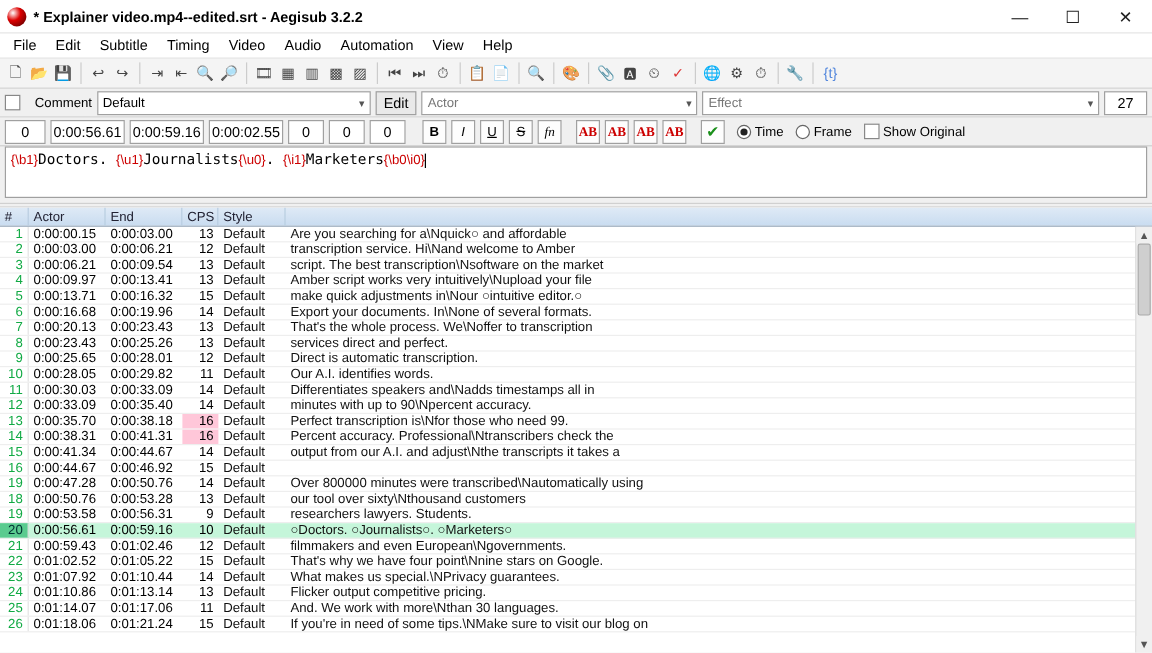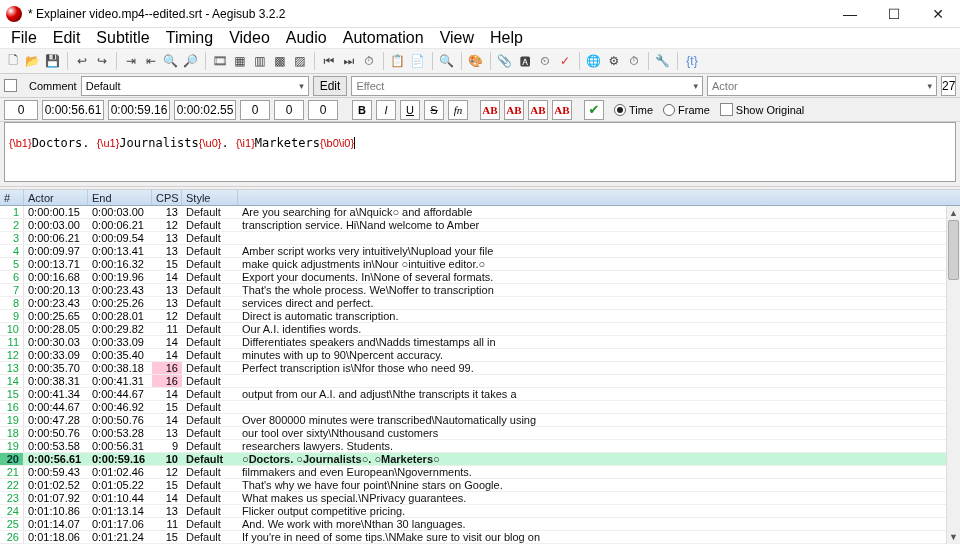--- a/index.html
+++ b/index.html
@@ -1,57 +1,57 @@
 <!DOCTYPE html>
 <html><head>
 <meta charset="utf-8">
 <style>
   * { box-sizing: border-box; margin: 0; padding: 0; font-family: "Segoe UI", Tahoma, sans-serif; font-size: 11px; }
   body { background: #f0f0f0; width: 960px; height: 544px; overflow: hidden; display: flex; flex-direction: column; }
   .titlebar { height: 28px; background: #fff; display: flex; align-items: center; padding-left: 6px; border-bottom: 1px solid #e0e0e0; }
   .titlebar .app-icon { width: 16px; height: 16px; border-radius: 50%; background: radial-gradient(circle at 30% 30%, #fff, #d00 40%, #400); margin-right: 6px; }
-  .titlebar .title { flex: 1; font-size: 12px; color: #000; }
+  .titlebar .title { flex: 1; font-size: 12px; color: #000; font-weight: bold; }
   .winbtn { width: 44px; height: 28px; display: flex; align-items: center; justify-content: center; font-size: 14px; color: #222; }
   .menubar { height: 20px; background: #fff; display: flex; align-items: center; gap: 2px; padding-left: 4px; }
-  .menubar span { padding: 2px 7px; font-size: 16px; color: #000; }
+  .menubar span { padding: 2px 7px; font-size: 12px; color: #000; }
   .toolbar { height: 26px; background: #f4f4f4; border-top: 1px solid #e8e8e8; border-bottom: 1px solid #cfcfcf; display: flex; align-items: center; padding: 0 4px; gap: 2px; }
   .tb { width: 18px; height: 18px; display: flex; align-items: center; justify-content: center; font-size: 12px; color: #444; border-radius: 2px; }
   .sep { width:1px; height:18px; background:#ccc; margin:0 3px; }
   .editrow { height: 24px; background: #f0f0f0; border-bottom:1px solid #cfcfcf; display: flex; align-items: center; padding: 2px 4px; gap: 4px; }
   .checkbox { width:13px; height:13px; border:1px solid #888; background:#fff; display:inline-block; vertical-align:middle;}
   .combo { height: 20px; border: 1px solid #a0a0a0; background: #fff; display: flex; align-items: center; padding: 0 4px; font-size: 12px; position:relative;}
   .combo::after{content:"▾"; position:absolute; right:4px; color:#555; font-size:9px;}
   .btnflat{height:20px; border:1px solid #a0a0a0; background:#e9e9e9; padding:0 6px; display:flex; align-items:center; font-size:12px;}
-  .layer-box{ width:15px; height:20px; border:1px solid #a0a0a0; background:#fff; text-align:center; line-height:18px; font-size:12px;}
+  .layer-box{ width:36px; height:20px; border:1px solid #a0a0a0; background:#fff; text-align:center; line-height:18px; font-size:12px;}
   .timerow{ height:24px; background:#f0f0f0; border-bottom:1px solid #cfcfcf; display:flex; align-items:center; padding:2px 4px; gap:4px;}
   .numfield{ width:30px; height:20px; border:1px solid #a0a0a0; background:#fff; text-align:center; line-height:18px; font-size:12px; color:#000;}
   .timefield{ width:62px; height:20px; border:1px solid #a0a0a0; background:#fff; text-align:center; line-height:18px; font-size:12px; color:#000;}
   .fmtbtn{ width:20px; height:20px; border:1px solid #a0a0a0; background:#fdfdfd; display:flex; align-items:center; justify-content:center; font-size:11px; font-family:"Times New Roman",serif;}
   .fmtbtn.red{color:#c00; font-weight:bold;}
   .commit{ width:20px;height:20px;border:1px solid #a0a0a0;background:#fdfdfd;display:flex;align-items:center;justify-content:center;color:#1a8f1a;font-size:13px;}
   .radio-dot{width:12px;height:12px;border:1px solid #666;border-radius:50%;display:inline-flex;align-items:center;justify-content:center;background:#fff;}
   .radio-dot.on::after{content:"";width:6px;height:6px;border-radius:50%;background:#222;}
   .radiolbl{font-size:12px; display:flex; align-items:center; gap:3px; margin-left:6px;}
-  .editbox{ border:1px solid #a0a0a0; background:#fff; margin:0 4px 4px 4px; height:60px; padding:13px 4px; font-size:12px; font-family:Consolas,monospace; overflow:hidden;}
+  .editbox{ border:1px solid #a0a0a0; background:#fff; margin:0 4px 4px 4px; height:43px; padding:3px 4px; font-size:12px; font-family:Consolas,monospace; overflow:hidden;}
   .editbox .r{color:#c00;} 
   .caret{border-right:1px solid #000; animation:blink 1s steps(1) infinite;}
   @keyframes blink{50%{border-color:transparent;}}
   .splitter{height:4px;background:#f0f0f0;border-top:1px solid #d0d0d0;border-bottom:1px solid #d0d0d0;}
   .grid-wrap{flex:1; overflow:hidden; position:relative; background:#fff;}
   .grid-head, .grid-row{ display:grid; grid-template-columns:24px 64px 64px 30px 56px 1fr; align-items:center; height:13px;}
   .grid-head{ background:linear-gradient(#dfeaf6,#c9dcf0); border-bottom:1px solid #9ab; height:16px; font-size:11px; color:#223; position:sticky; top:0;}
   .grid-head div{ padding:1px 4px; border-right:1px solid #b8cde0; height:100%; display:flex; align-items:center;}
   .grid-body{ overflow-y:auto; height:calc(100% - 16px);}
   .grid-row{ font-size:11px; color:#111; border-bottom:1px solid #eee;}
   .grid-row div{ padding:0 4px; white-space:nowrap; overflow:hidden; text-overflow:clip; height:100%; display:flex; align-items:center;}
   .grid-row .idx{ text-align:right; justify-content:flex-end; color:#1a4; border-right:1px solid #e4e4e4;}
   .grid-row .st,.grid-row .en{ color:#000;}
   .grid-row .cps{ color:#000; justify-content:flex-end;}
   .grid-row .cps.warn{ background:#ffc7d9;}
-  .grid-row.sel{ background:#c5f6da;font-weight:bold;}
+  .grid-row.sel{ background:#c5f6da;}
   .grid-row.sel .idx{ background:#5acb8f; color:#033;}
   .scrollbar-v{position:absolute;right:0;top:16px;bottom:0;width:14px;background:#f0f0f0;border-left:1px solid #ddd;}
   .scrollbar-v .thumb{position:absolute;left:1px;right:1px;top:0;height:60px;background:#cfcfcf;border:1px solid #aaa;border-radius:2px;}
   .scrollbar-v .arr{position:absolute;left:0;right:0;height:14px;background:#f0f0f0;display:flex;align-items:center;justify-content:center;color:#555;font-size:9px;}
 </style>
 </head>
 <body>
 
 <div class="titlebar">
   <div class="app-icon"></div>
@@ -119,25 +119,25 @@
 
 <div class="editrow">
   <label style="display:flex;align-items:flex-end;gap:12px;">
     <span class="checkbox"></span>
     <span>Comment</span>
   </label>
   <div class="combo" style="flex:0 0 228px">
     <span>Default</span>
   </div>
   <div class="btnflat">Edit</div>
+  <div class="combo" style="flex:0 0 230px" title="Actor">
+    <span style="color:#777">Actor</span>
+  </div>
   <div class="combo" style="flex:1">
     <span style="color:#777">Effect</span>
-  </div>
-  <div class="combo" style="flex:0 0 230px" title="Actor">
-    <span style="color:#777">Actor</span>
   </div>
   <div class="layer-box">27</div>
 </div>
 
 <div class="timerow">
   <div class="numfield" style="width:34px">0</div>
   <div class="timefield">0:00:56.61</div>
   <div class="timefield">0:00:59.16</div>
   <div class="timefield">0:00:02.55</div>
   <div class="numfield">0</div>
@@ -206,20 +206,21 @@
         <div class="cps">12</div>
         <div>Default</div>
         <div>transcription service. Hi\Nand welcome to Amber</div>
       </div>
       <div class="grid-row">
         <div class="idx">3</div>
         <div class="st">0:00:06.21</div>
         <div class="en">0:00:09.54</div>
         <div class="cps">13</div>
         <div>Default</div>
+        <div>script. The best transcription\Nsoftware on the market</div>
       </div>
       <div class="grid-row">
         <div class="idx">4</div>
         <div class="st">0:00:09.97</div>
         <div class="en">0:00:13.41</div>
         <div class="cps">13</div>
         <div>Default</div>
         <div>Amber script works very intuitively\Nupload your file</div>
       </div>
       <div class="grid-row">
@@ -293,20 +294,21 @@
         <div class="cps warn">16</div>
         <div>Default</div>
         <div>Perfect transcription is\Nfor those who need 99.</div>
       </div>
       <div class="grid-row">
         <div class="idx">14</div>
         <div class="st">0:00:38.31</div>
         <div class="en">0:00:41.31</div>
         <div class="cps warn">16</div>
         <div>Default</div>
+        <div>Percent accuracy. Professional\Ntranscribers check the</div>
       </div>
       <div class="grid-row">
         <div class="idx">15</div>
         <div class="st">0:00:41.34</div>
         <div class="en">0:00:44.67</div>
         <div class="cps">14</div>
         <div>Default</div>
         <div>output from our A.I. and adjust\Nthe transcripts it takes a</div>
       </div>
       <div class="grid-row">

